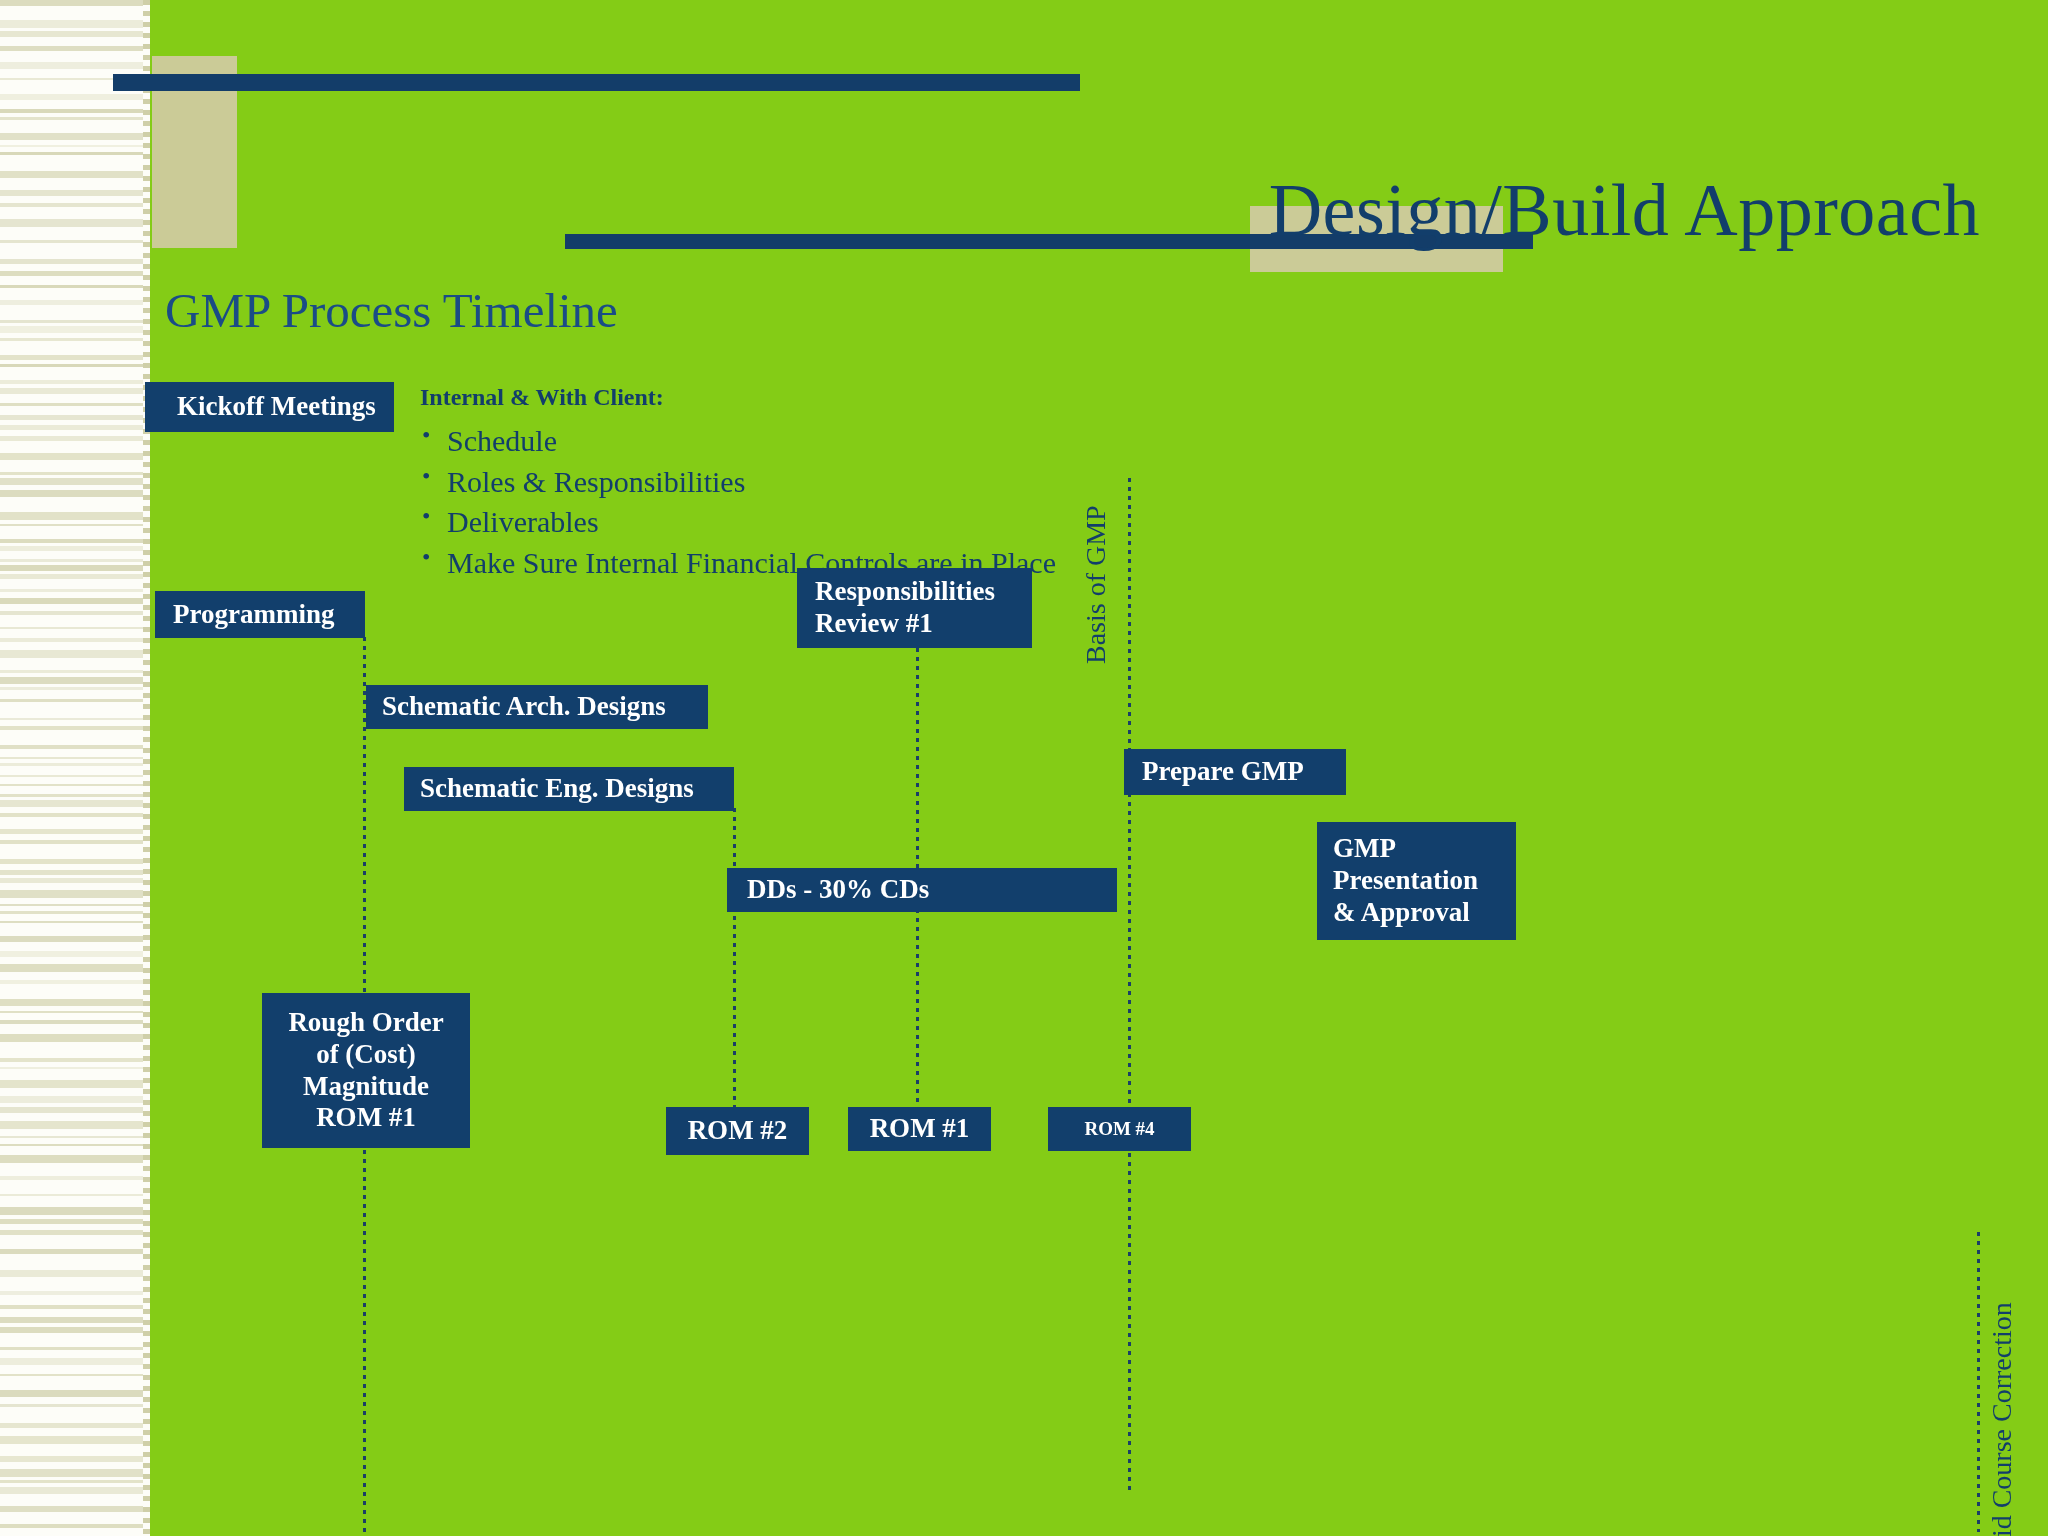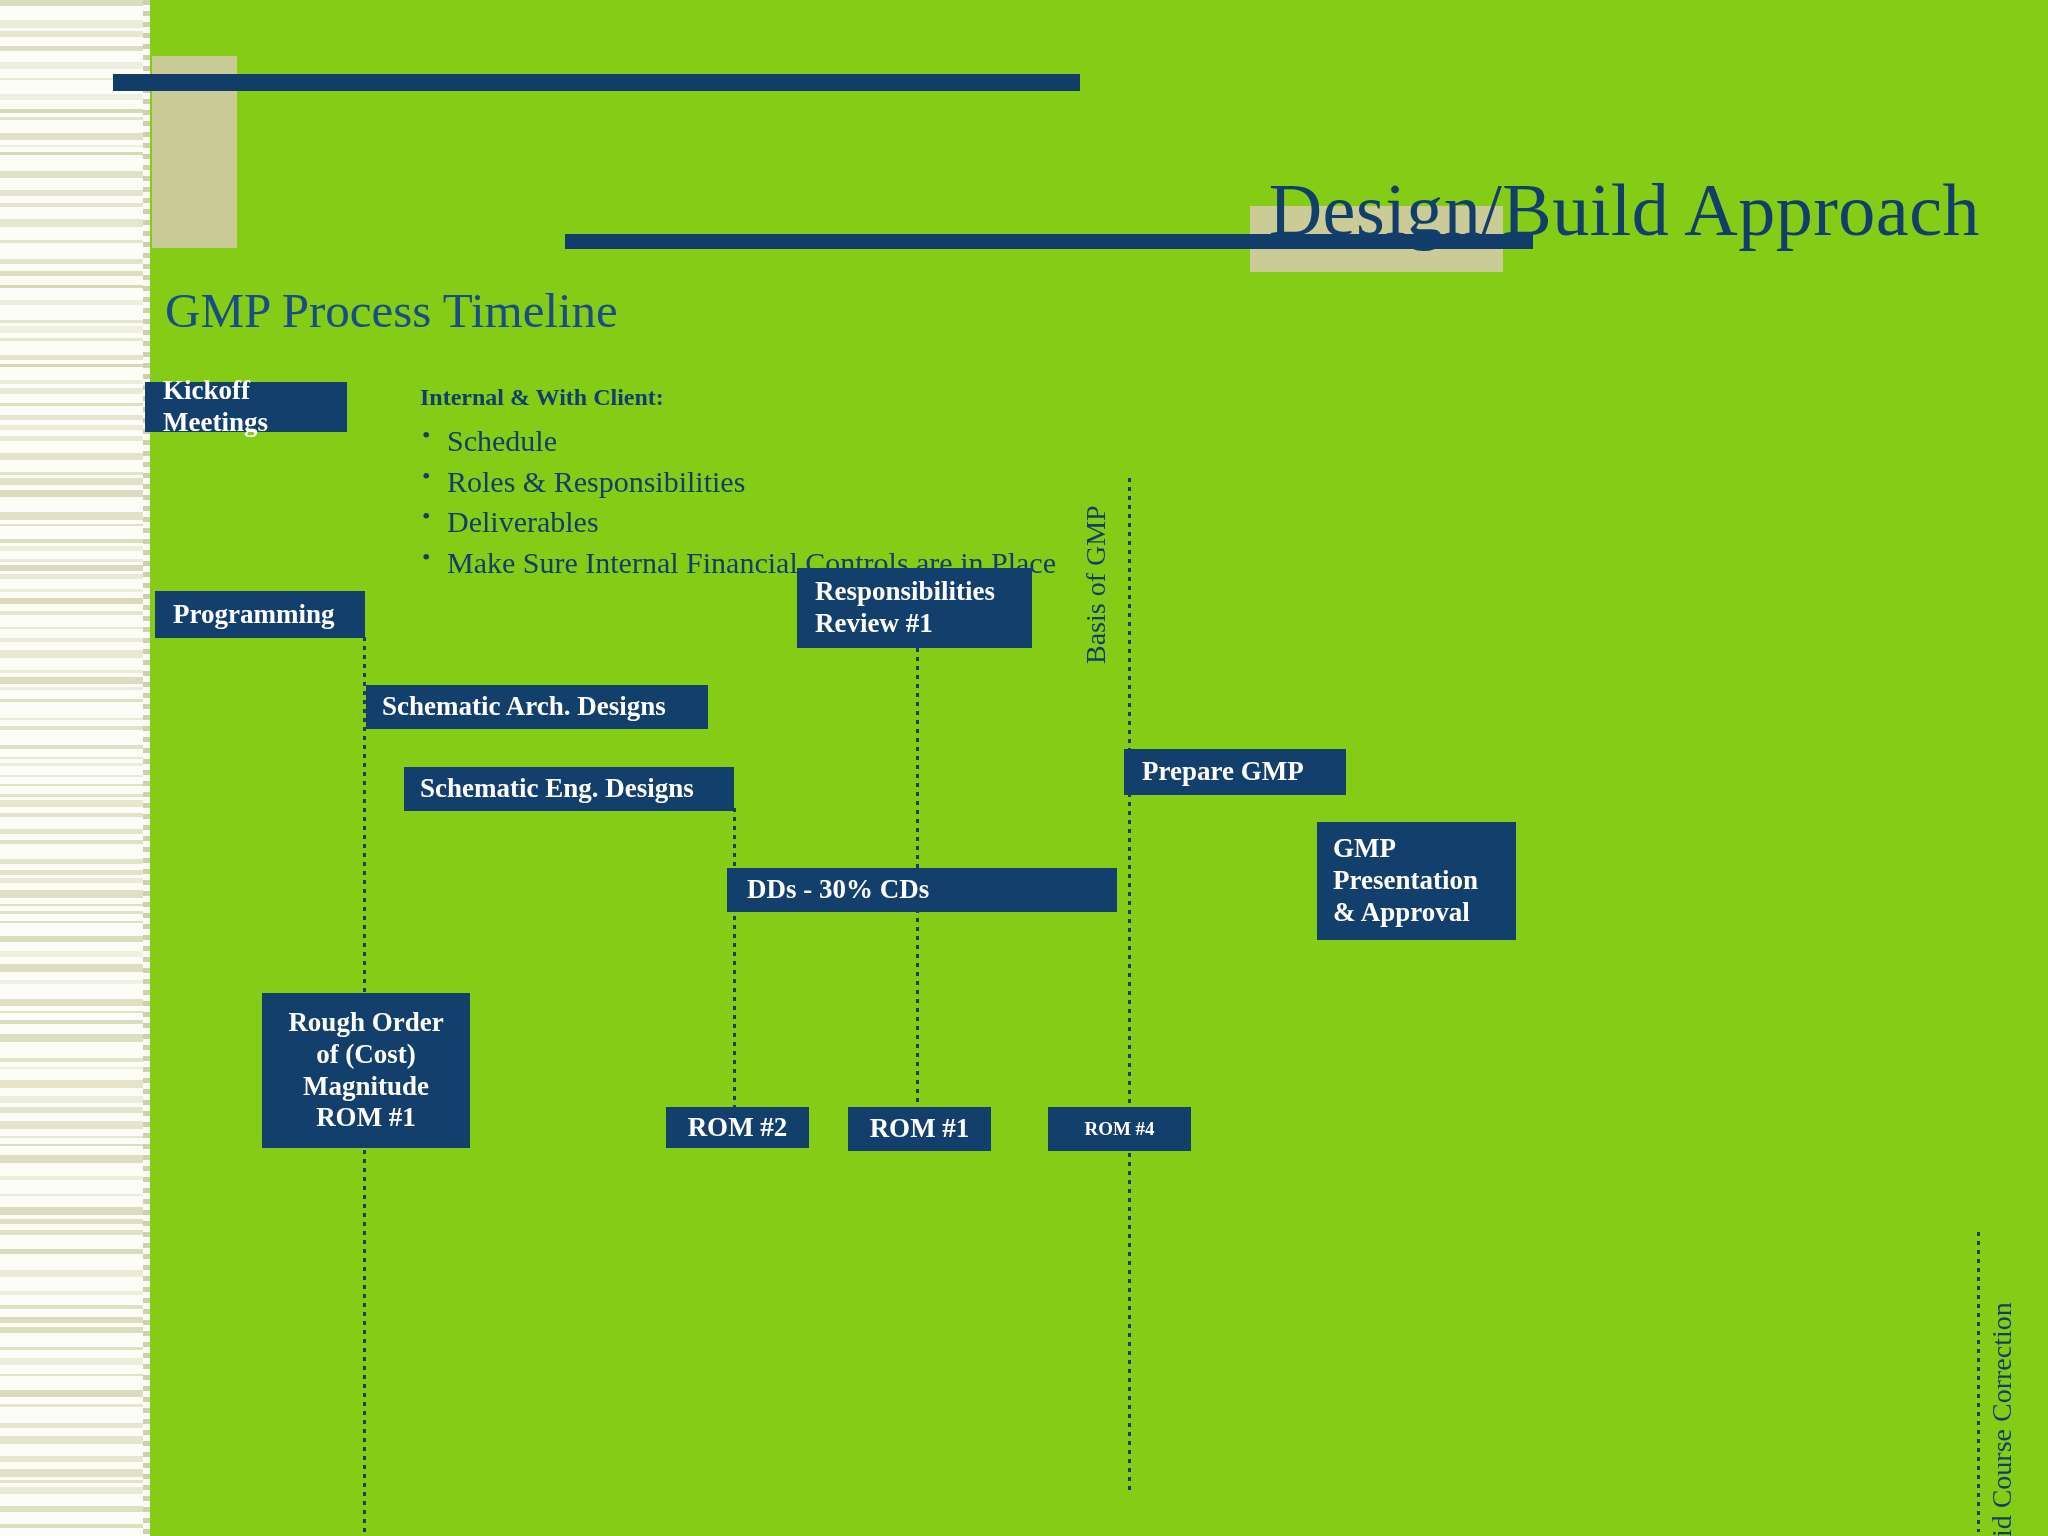--- a/index.html
+++ b/index.html
@@ -264,21 +264,21 @@
   <div class="tan-block" style="left:152px; top:56px; width:85px; height:192px;"></div>
   <div class="navy-bar" style="left:113px; top:74px; width:967px; height:17px;"></div>
 
   <div class="tan-block" style="left:1250px; top:206px; width:253px; height:66px;"></div>
   <div class="navy-bar" style="left:565px; top:234px; width:968px; height:15px;"></div>
 
   <h1 id="slide-title">Design/Build Approach</h1>
 
   <div id="section-title">GMP Process Timeline</div>
 
-  <div class="tbox left" style="left:145px; top:382px; width:202px; height:50px; padding-left:18px; font-size:27px;">
+  <div class="tbox left" style="left:145px; top:382px; width:249px; height:50px; padding-left:32px; font-size:27px;">
     <span class="lbl">Kickoff Meetings</span>
   </div>
 
   <div id="kickoff-detail">
     <div id="kickoff-heading">Internal &amp; With Client:</div>
     <ul id="kickoff-bullets">
       <li>Schedule</li>
       <li>Roles &amp; Responsibilities</li>
       <li>Deliverables</li>
       <li>Make Sure Internal Financial Controls are in Place</li>
@@ -331,21 +331,21 @@
 
   <div class="tbox center" style="left:262px; top:993px; width:208px; height:155px; font-size:27px;">
     <span class="lbl">
       <span>Rough Order</span><br>
       <span>of (Cost)</span><br>
       <span>Magnitude</span><br>
       <span>ROM #1</span>
     </span>
   </div>
 
-  <div class="tbox center" style="left:666px; top:1107px; width:143px; height:41px; font-size:27px;">
+  <div class="tbox center" style="left:666px; top:1107px; width:143px; height:48px; font-size:27px;">
     <span class="lbl">ROM #2</span>
   </div>
 
   <div class="tbox center" style="left:848px; top:1107px; width:143px; height:44px; font-size:27px;">
     <span class="lbl">ROM #1</span>
   </div>
 
   <div class="tbox center" style="left:1048px; top:1107px; width:143px; height:44px; font-size:19px;">
     <span class="lbl">ROM #4</span>
   </div>

